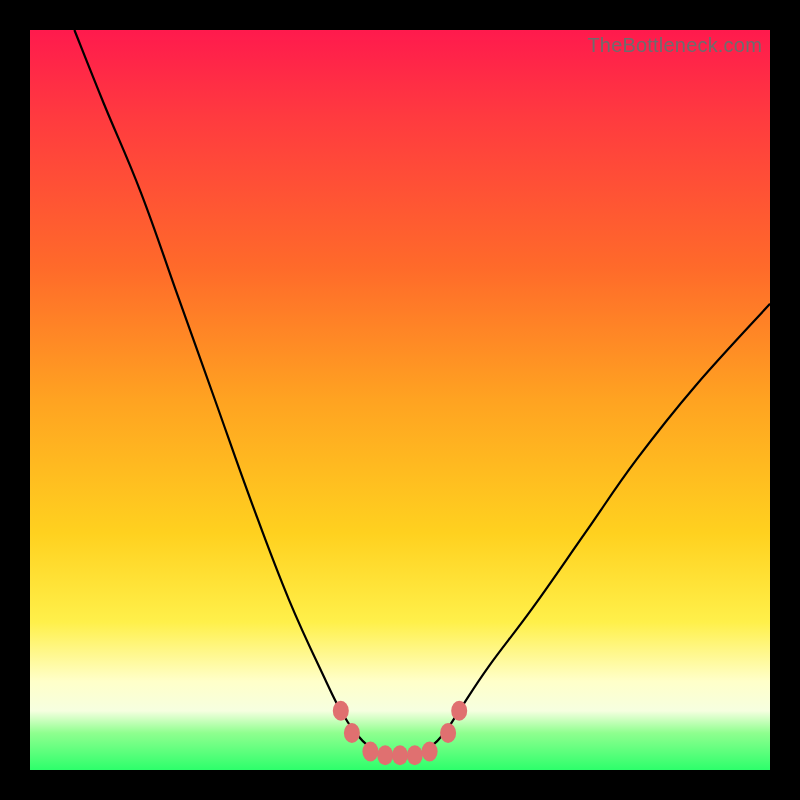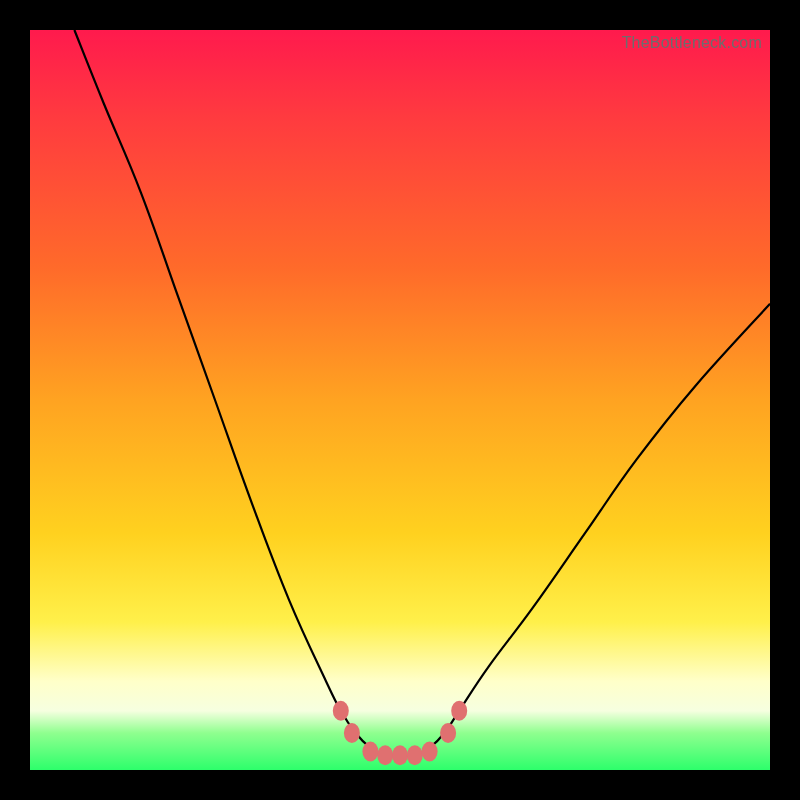--- a/index.html
+++ b/index.html
@@ -36,21 +36,21 @@
       #f6ffe0 92%,
       #8fff8f 95%,
       #2dff6b 100%
     );
   }
   .watermark {
     position: absolute;
     top: 4px;
     right: 8px;
     color: #6d6d6d;
-    font-size: 16px;
+    font-size: 20px;
     font-weight: 500;
     letter-spacing: 0.2px;
     z-index: 10;
   }
   svg.curve {
     position: absolute;
     left: 0; top: 0;
     width: 740px; height: 740px;
     overflow: visible;
   }

